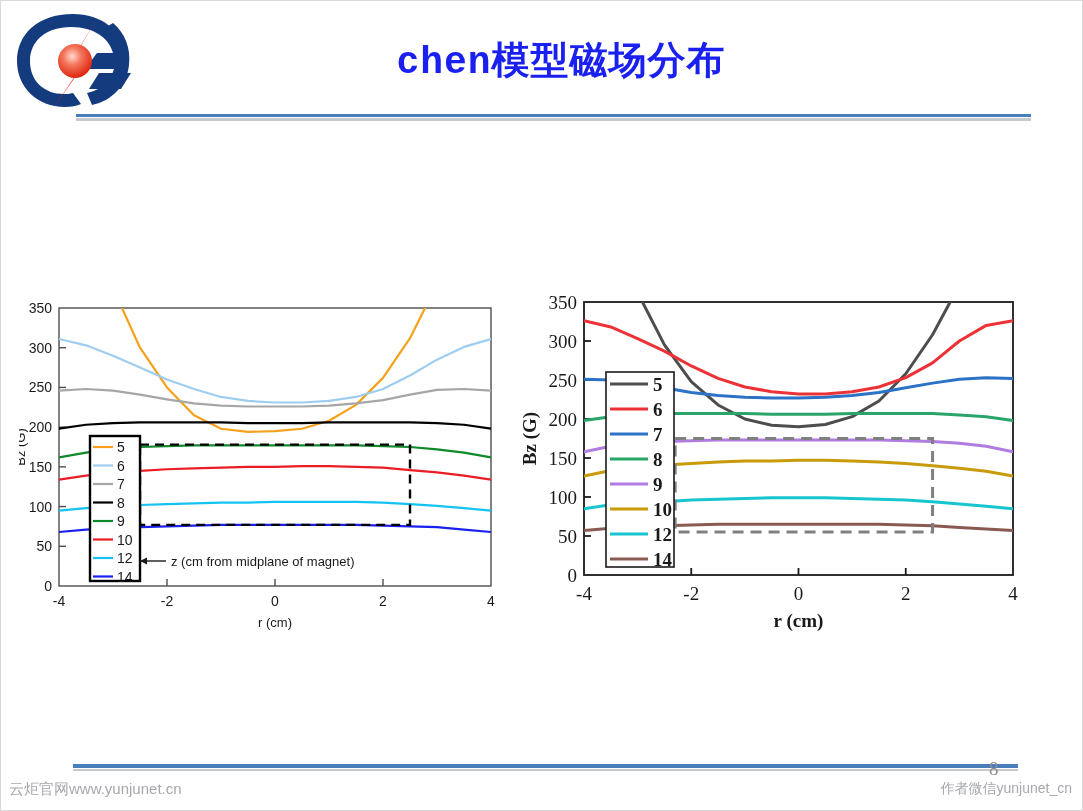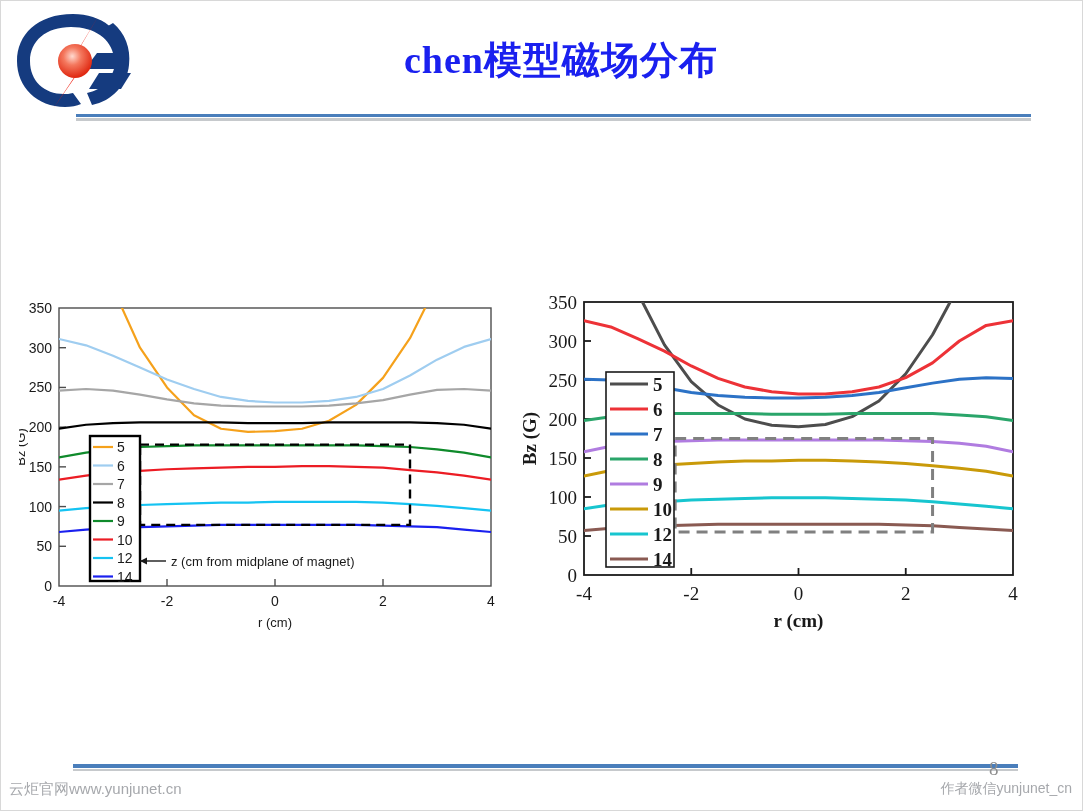--- a/index.html
+++ b/index.html
@@ -26,21 +26,21 @@
   #logo {
     position: absolute;
     left: 12px; top: 8px;
     width: 122px; height: 104px;
   }
   #slide-title {
     position: absolute;
     left: 180px; top: 34px;
     width: 760px;
     text-align: center;
-    font-family: Liberation Serif, serif;
+    font-family: Liberation Mono, monospace;
     font-weight: bold;
     font-size: 38px;
     color: #1a20ef;
     letter-spacing: 1px;
     white-space: nowrap;
   }
   #header-rule-wrap {
     position: absolute;
     left: 75px; top: 113px;
     width: 955px; height: 9px;

